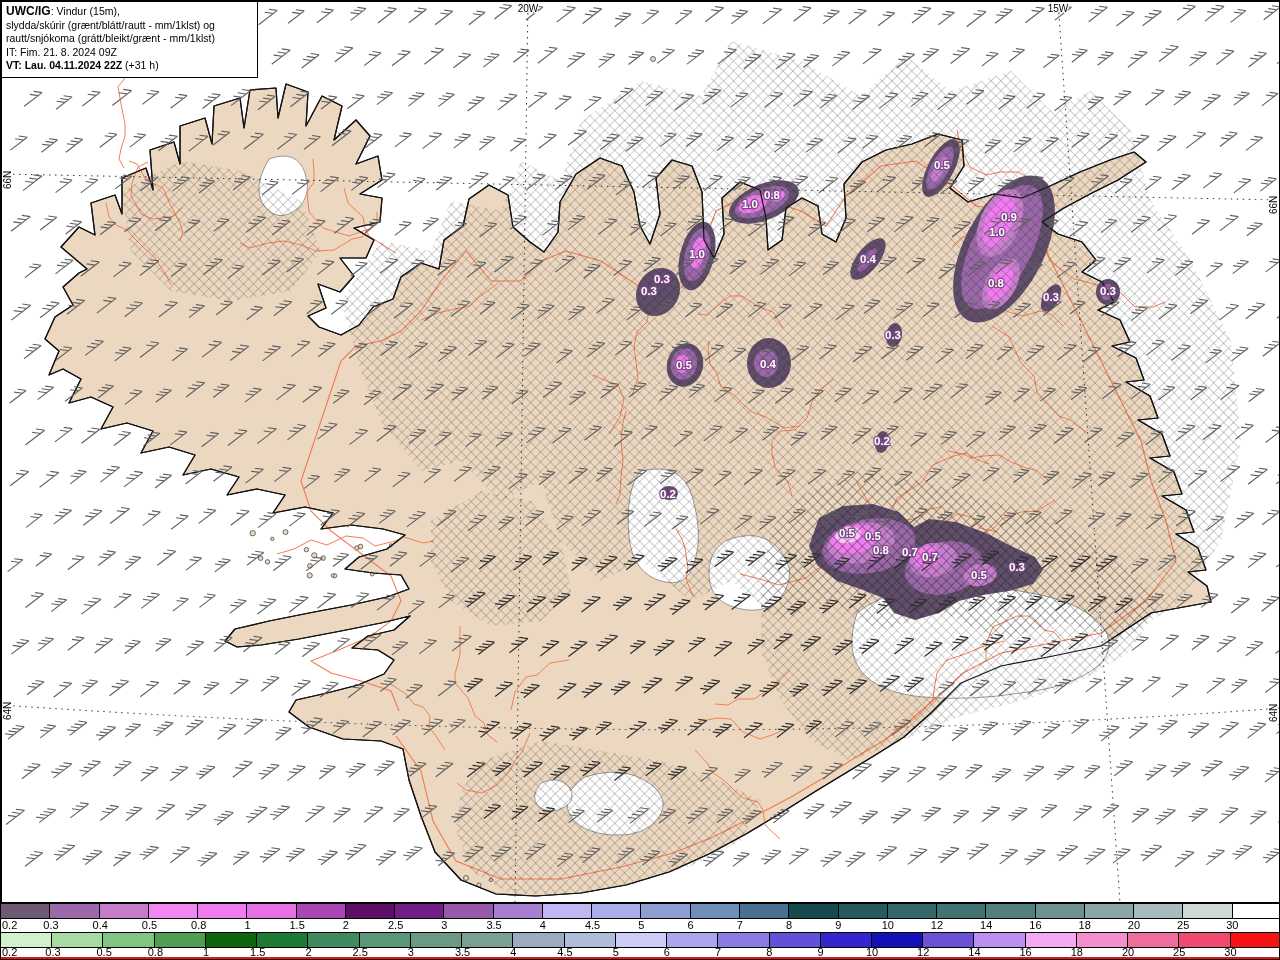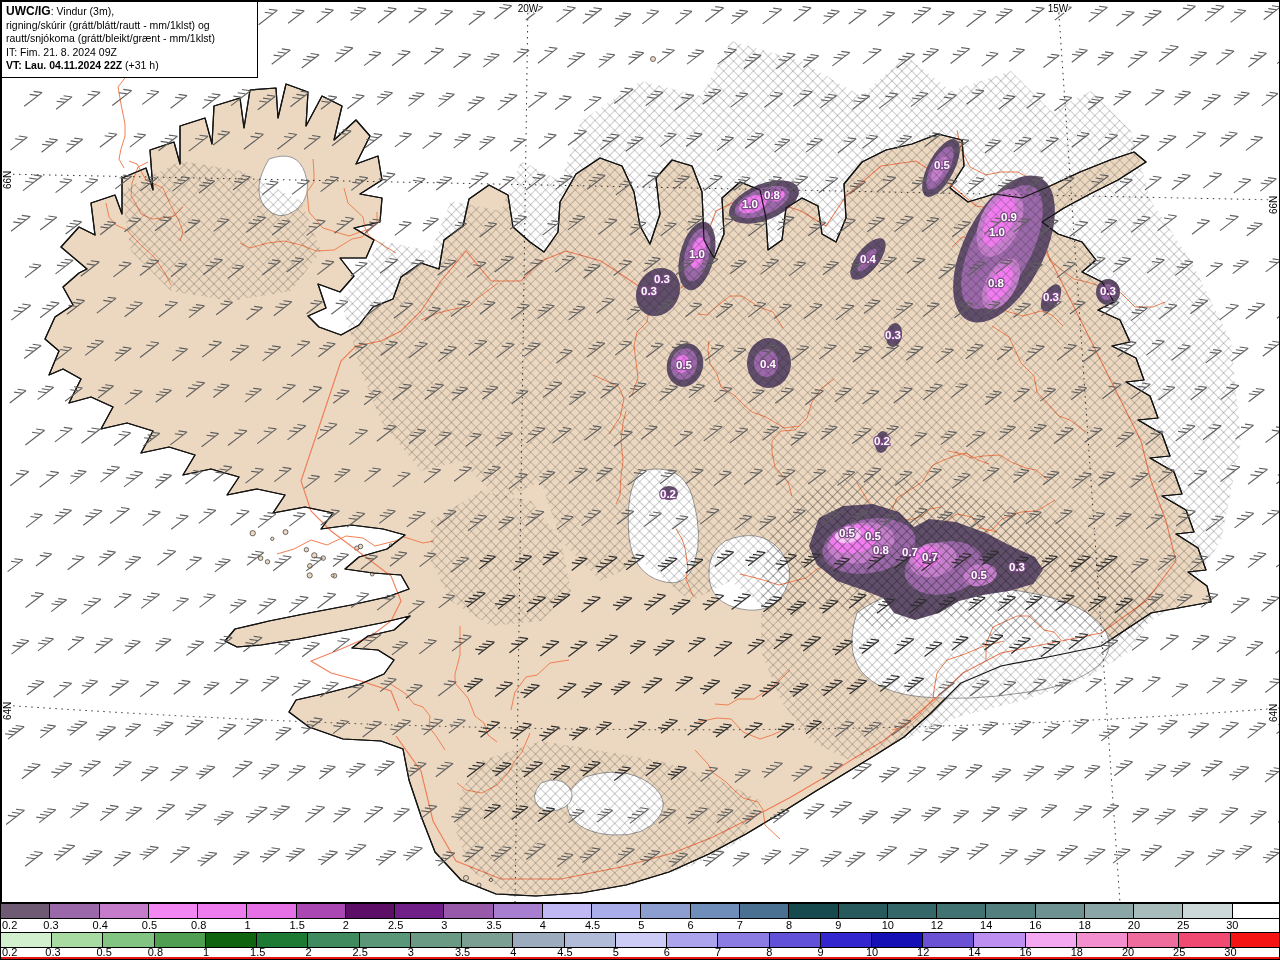--- a/index.html
+++ b/index.html
@@ -160,22 +160,22 @@
           <text x="1057" y="11" text-anchor="middle">15W</text>
           <text transform="translate(10 188) rotate(-90)">66N</text>
           <text transform="translate(10 719) rotate(-90)">64N</text>
           <text transform="translate(1276 213) rotate(-90)">66N</text>
           <text transform="translate(1276 721) rotate(-90)">64N</text>
         </g>
         <rect x="0.5" y="0.5" width="1279" height="901" fill="none" stroke="#000" stroke-width="1"></rect>
       </svg>
 
     <div id="infobox">
-      <div class="ln"><b>UWC/IG</b><span>: Vindur (3m),</span></div>
-      <div class="ln">rigning/skúrir (grátt/blátt/rautt - mm/1klst) og</div>
+      <div class="ln"><b>UWC/IG</b><span>: Vindur (15m),</span></div>
+      <div class="ln">slydda/skúrir (grænt/blátt/rautt - mm/1klst) og</div>
       <div class="ln">rautt/snjókoma (grátt/bleikt/grænt - mm/1klst)</div>
       <div class="ln">IT: Fim. 21. 8. 2024 09Z</div>
       <div class="ln"><span class="b2">VT: Lau. 04.11.2024 22Z</span><span> (+31 h)</span></div>
     </div>
   </div>
 
   <div id="scales">
     <div class="bar" id="bar1">
         <div class="cell" style="background: rgb(110, 90, 114);"></div>
         <div class="cell" style="background: rgb(155, 104, 169);"></div>

